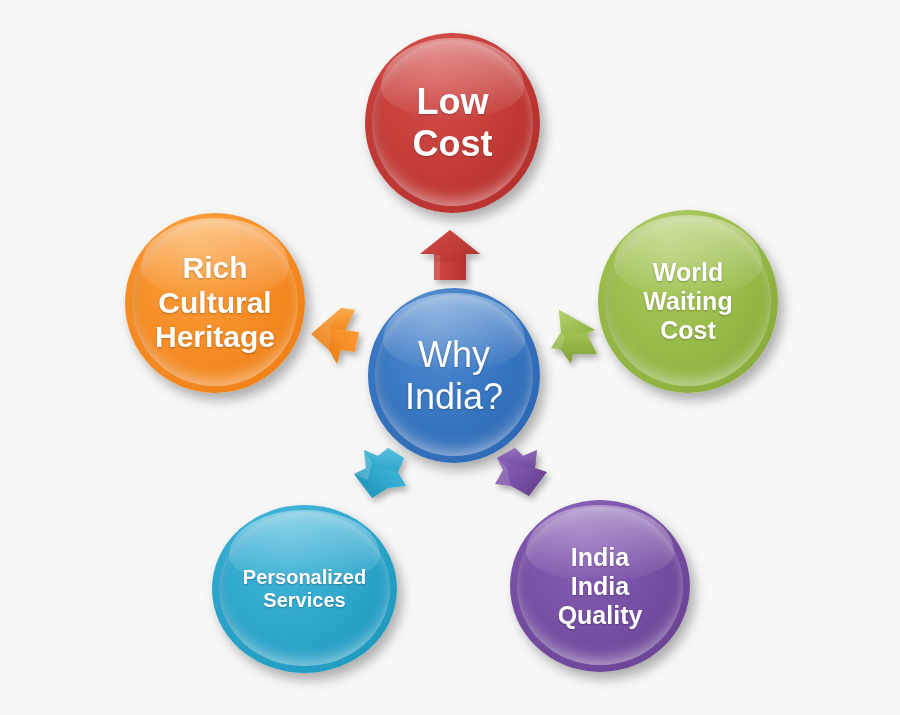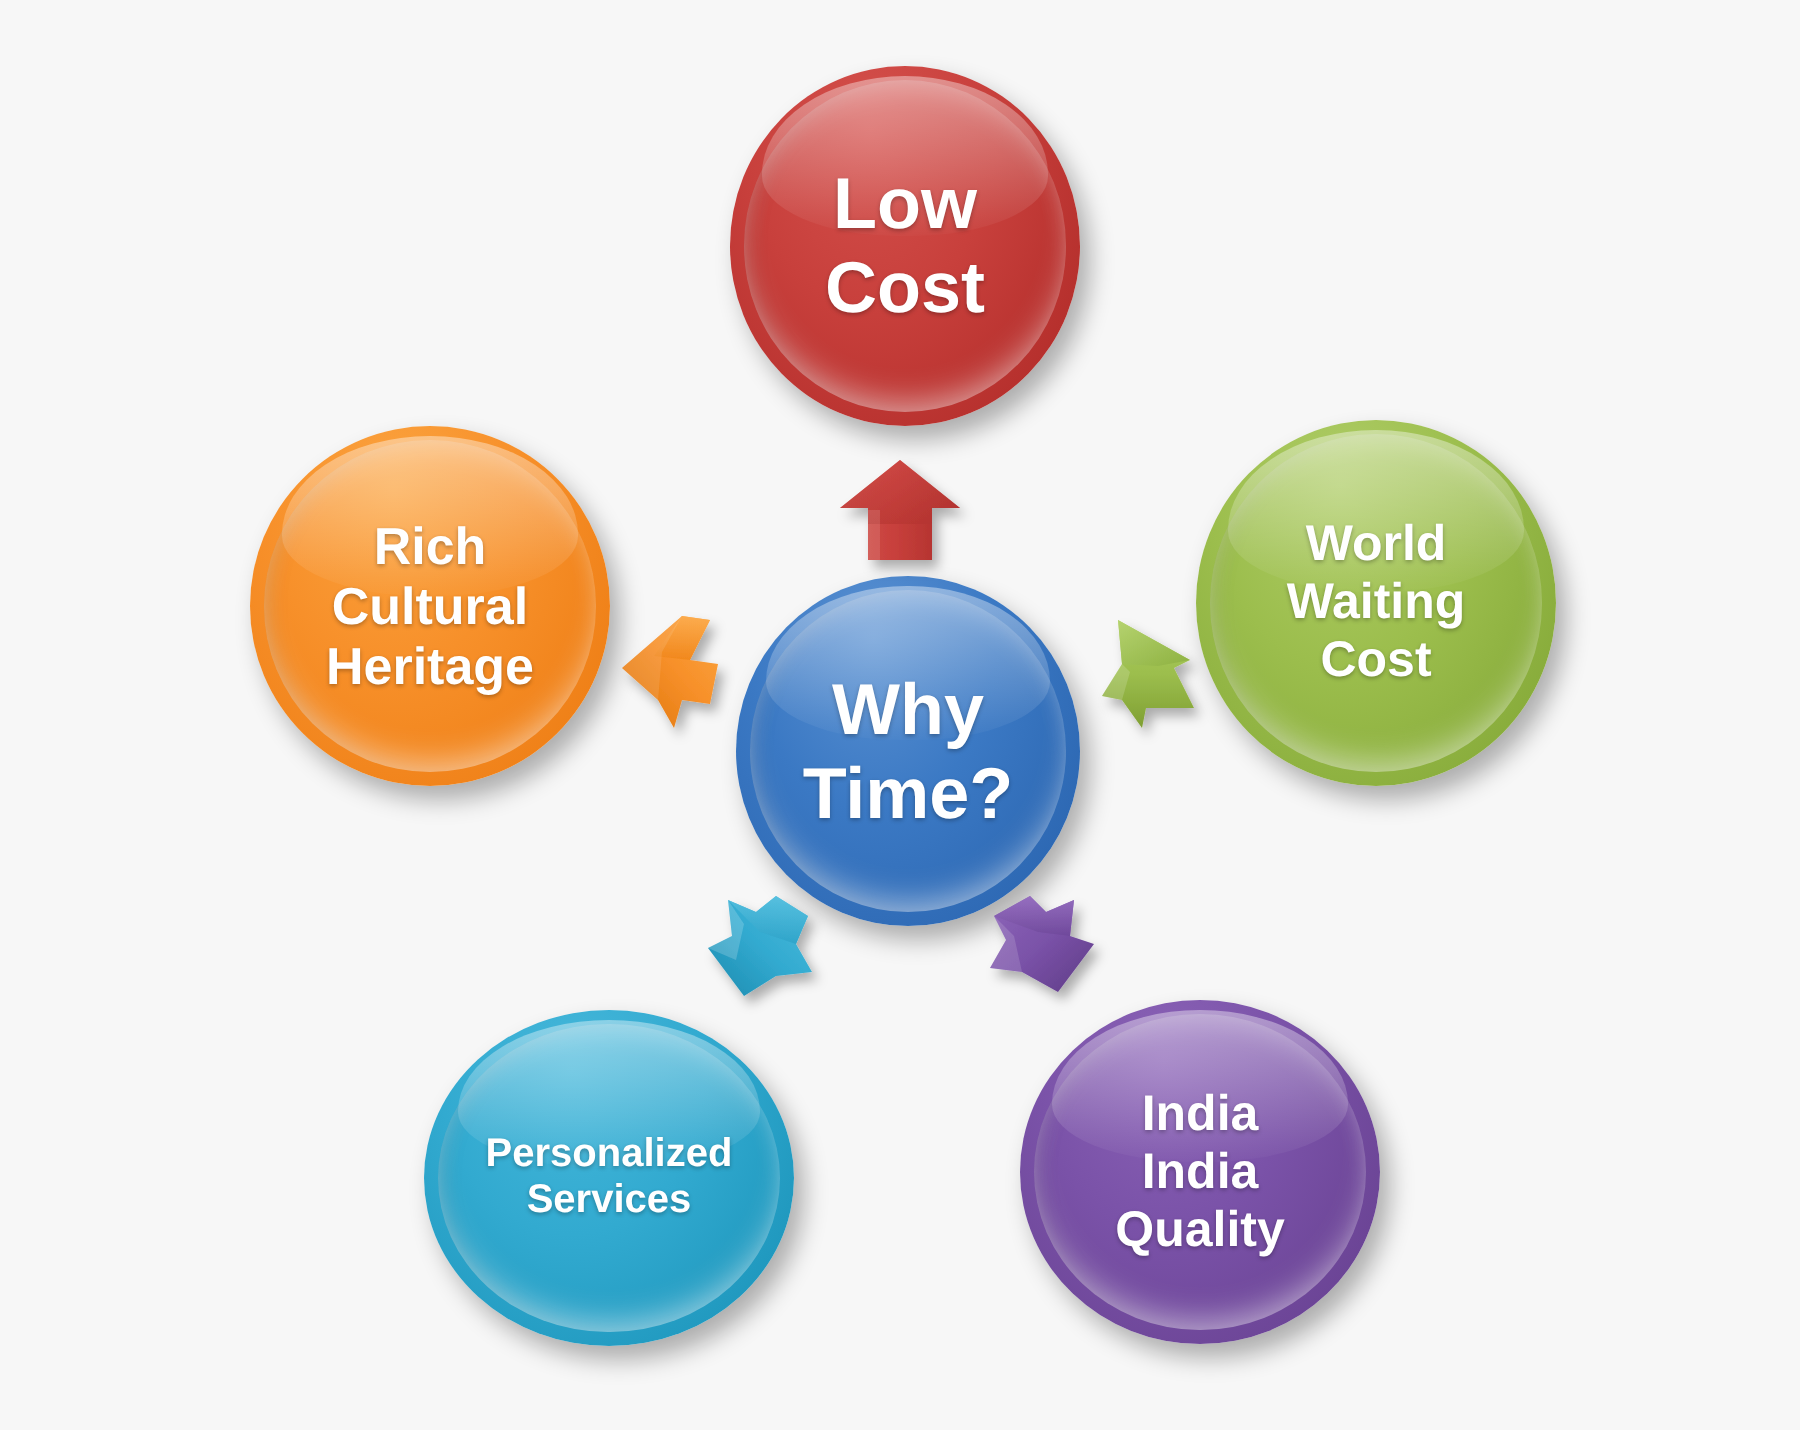--- a/index.html
+++ b/index.html
@@ -87,32 +87,32 @@
     box-shadow: 5px 7px 12px rgba(0,0,0,0.30);
   }
   #bubble-personalized {
     left: 212px; top: 505px; width: 185px; height: 168px;
     font-size: 20px;
     background: radial-gradient(ellipse at 40% 18%, #45b7da 0%, #32aad0 42%, #1f98be 82%, #1a89ac 100%);
     box-shadow: 5px 7px 12px rgba(0,0,0,0.30);
   }
   #bubble-rich-cultural {
     left: 125px; top: 213px; width: 180px; height: 180px;
-    font-size: 26px;
+    font-size: 30px;
     background: radial-gradient(ellipse at 40% 18%, #fba33f 0%, #f7902a 42%, #ef8017 82%, #e0730c 100%);
     box-shadow: 5px 7px 12px rgba(0,0,0,0.30);
   }
   #bubble-center {
     left: 368px; top: 288px; width: 172px; height: 175px;
     font-size: 36px;
     font-weight: normal;
     background: radial-gradient(ellipse at 40% 18%, #5a91d2 0%, #3b79c4 42%, #2d68b3 82%, #265ca2 100%);
     box-shadow: 5px 7px 12px rgba(0,0,0,0.30);
   }
-  #bubble-center .label { font-weight: bold; }
+  #bubble-center .label { font-weight: normal; }
 
   
   .arrow {
     position: absolute;
     z-index: 1;
   }
   .arrow svg { display: block; overflow: visible; }
 </style>
 </head>
 <body>
@@ -253,16 +253,16 @@
 
   <div class="bubble" id="bubble-personalized">
     <span class="label"><span>Personalized</span><br><span>Services</span></span>
   </div>
 
   <div class="bubble" id="bubble-rich-cultural">
     <span class="label"><span>Rich</span><br><span>Cultural</span><br><span>Heritage</span></span>
   </div>
 
   <div class="bubble" id="bubble-center">
-    <span class="label"><span>Why</span><br><span>Time?</span></span>
+    <span class="label"><span>Why</span><br><span>India?</span></span>
   </div>
 
 </div>
 
 </body></html>

